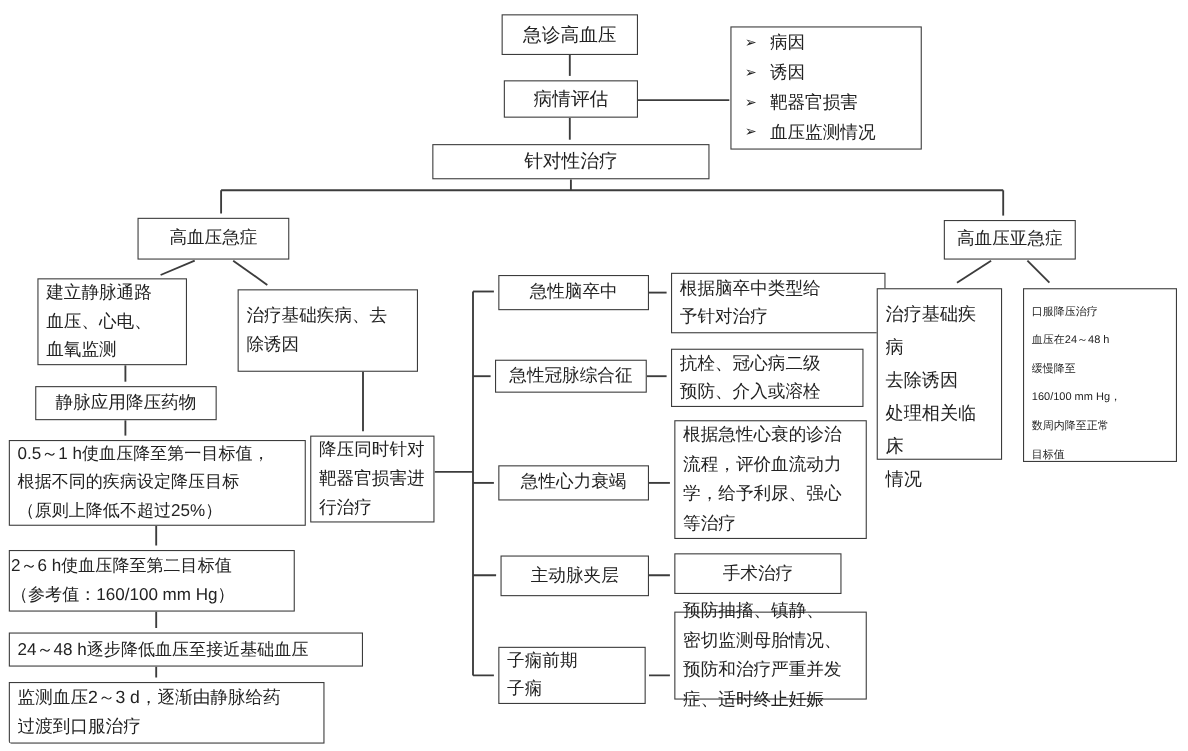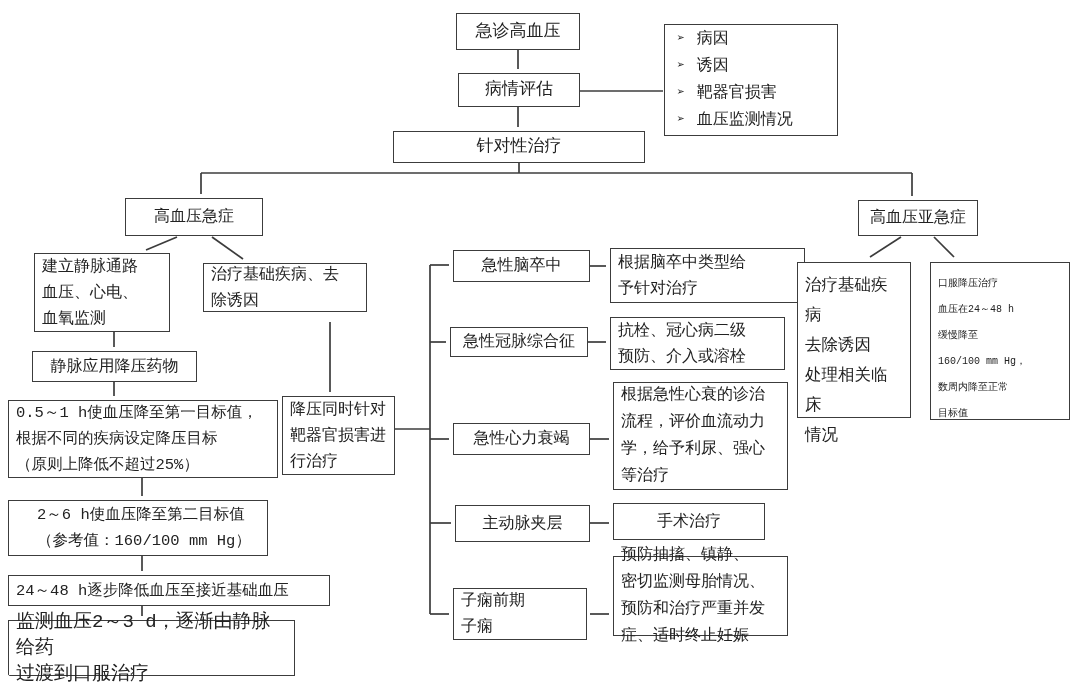--- a/index.html
+++ b/index.html
@@ -1,19 +1,19 @@
 <!DOCTYPE html>
 <html style="--line: #3c3c3c; --text: #222222; --bg: #ffffff;"><head>
 <meta charset="utf-8">
 <style>
   :root { --line:#3c3c3c; --text:#222222; --bg:#ffffff; }
   html,body{margin:0;padding:0;background:var(--bg);}
   .canvas{
     position:relative; width:1080px; height:683px; background:var(--bg);
-    font-family:Liberation Mono, monospace; color:var(--text);
+    font-family:Liberation Sans, sans-serif; color:var(--text);
     overflow:hidden;
     border-radius:28px;
   }
   svg.wires{position:absolute;left:0;top:0;width:1080px;height:683px;}
   svg.wires path{stroke:var(--line);stroke-width:1.7;fill:none;}
   .node{
     position:absolute; box-sizing:border-box; background:var(--bg);
     border:1.7px solid var(--line);
     display:flex; align-items:center;
     font-size:16px; line-height:26px; white-space:pre-line;
@@ -94,39 +94,39 @@
   <div class="node center f17" style="left:393px;top:131px;width:252px;height:32px">针对性治疗</div>
 
   <div class="node center" style="left:125px;top:198px;width:138px;height:38px">高血压急症</div>
 
   <div class="node center" style="left:858px;top:200px;width:120px;height:36px">高血压亚急症</div>
 
   <div class="node left" style="left:34px;top:253px;width:136px;height:79px">建立静脉通路
 血压、心电、
 血氧监测</div>
 
-  <div class="node left" style="left:203px;top:263px;width:164px;height:49px">治疗基础疾病、去
+  <div class="node left" style="left:216px;top:263px;width:164px;height:75px">治疗基础疾病、去
 除诱因</div>
 
   <div class="node center" style="left:32px;top:351px;width:165px;height:31px">静脉应用降压药物</div>
 
   <div class="node left" style="left:8px;top:400px;width:270px;height:78px;font-size:15.5px">0.5～1 h使血压降至第一目标值，
 根据不同的疾病设定降压目标
 （原则上降低不超过25%）</div>
 
   <div class="node left" style="left:282px;top:396px;width:113px;height:79px">降压同时针对
 靶器官损害进
 行治疗</div>
 
-  <div class="node left" style="left:8px;top:500px;width:260px;height:56px;padding-left:28px;font-size:15.5px">2～6 h使血压降至第二目标值
+  <div class="node left" style="left:8px;top:500px;width:260px;height:56px;padding-left:1px;font-size:15.5px">2～6 h使血压降至第二目标值
 （参考值：160/100 mm Hg）</div>
 
   <div class="node left" style="left:8px;top:575px;width:322px;height:31px;font-size:15.5px">24～48 h逐步降低血压至接近基础血压</div>
 
-  <div class="node left" style="left:8px;top:620px;width:287px;height:56px;font-size:19px">监测血压2～3 d，逐渐由静脉给药
+  <div class="node left" style="left:8px;top:620px;width:287px;height:56px;font-size:16px">监测血压2～3 d，逐渐由静脉给药
 过渡到口服治疗</div>
 
   <div class="node center" style="left:453px;top:250px;width:137px;height:32px">急性脑卒中</div>
   <div class="node left" style="left:610px;top:248px;width:195px;height:55px">根据脑卒中类型给
 予针对治疗</div>
 
   <div class="node center" style="left:450px;top:327px;width:138px;height:30px">急性冠脉综合征</div>
   <div class="node left" style="left:610px;top:317px;width:175px;height:53px">抗栓、冠心病二级
 预防、介入或溶栓</div>
 

